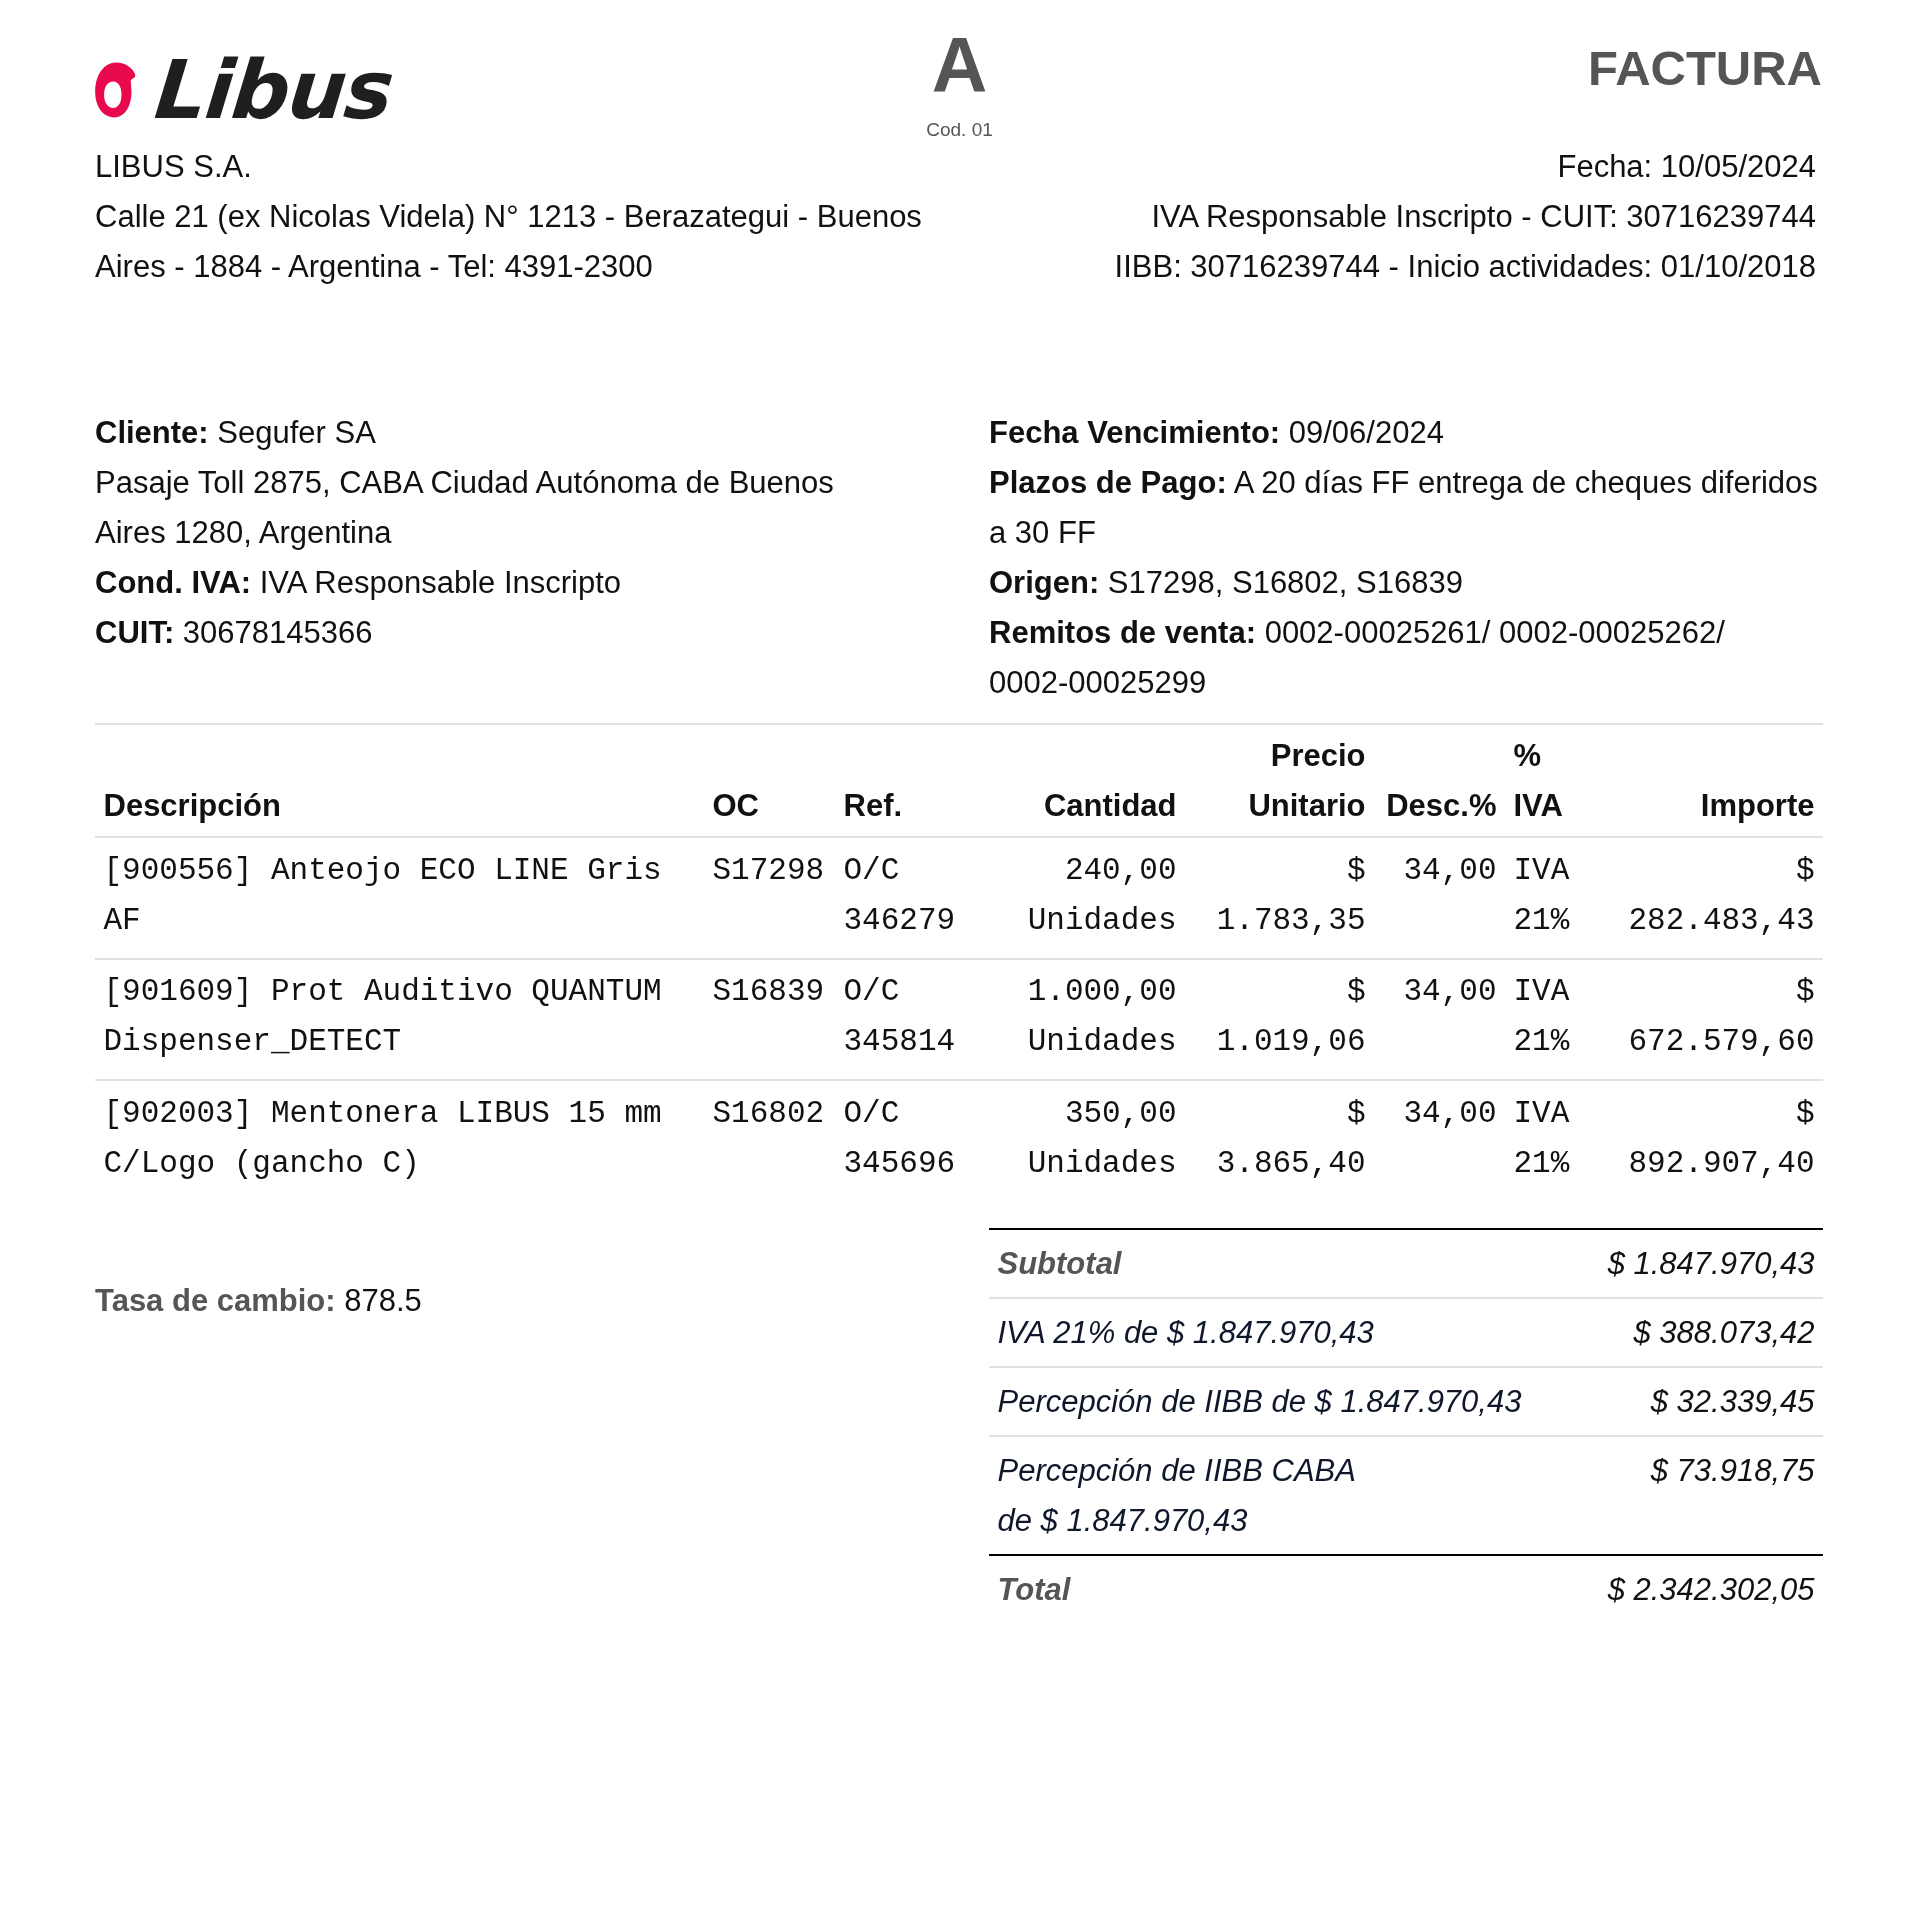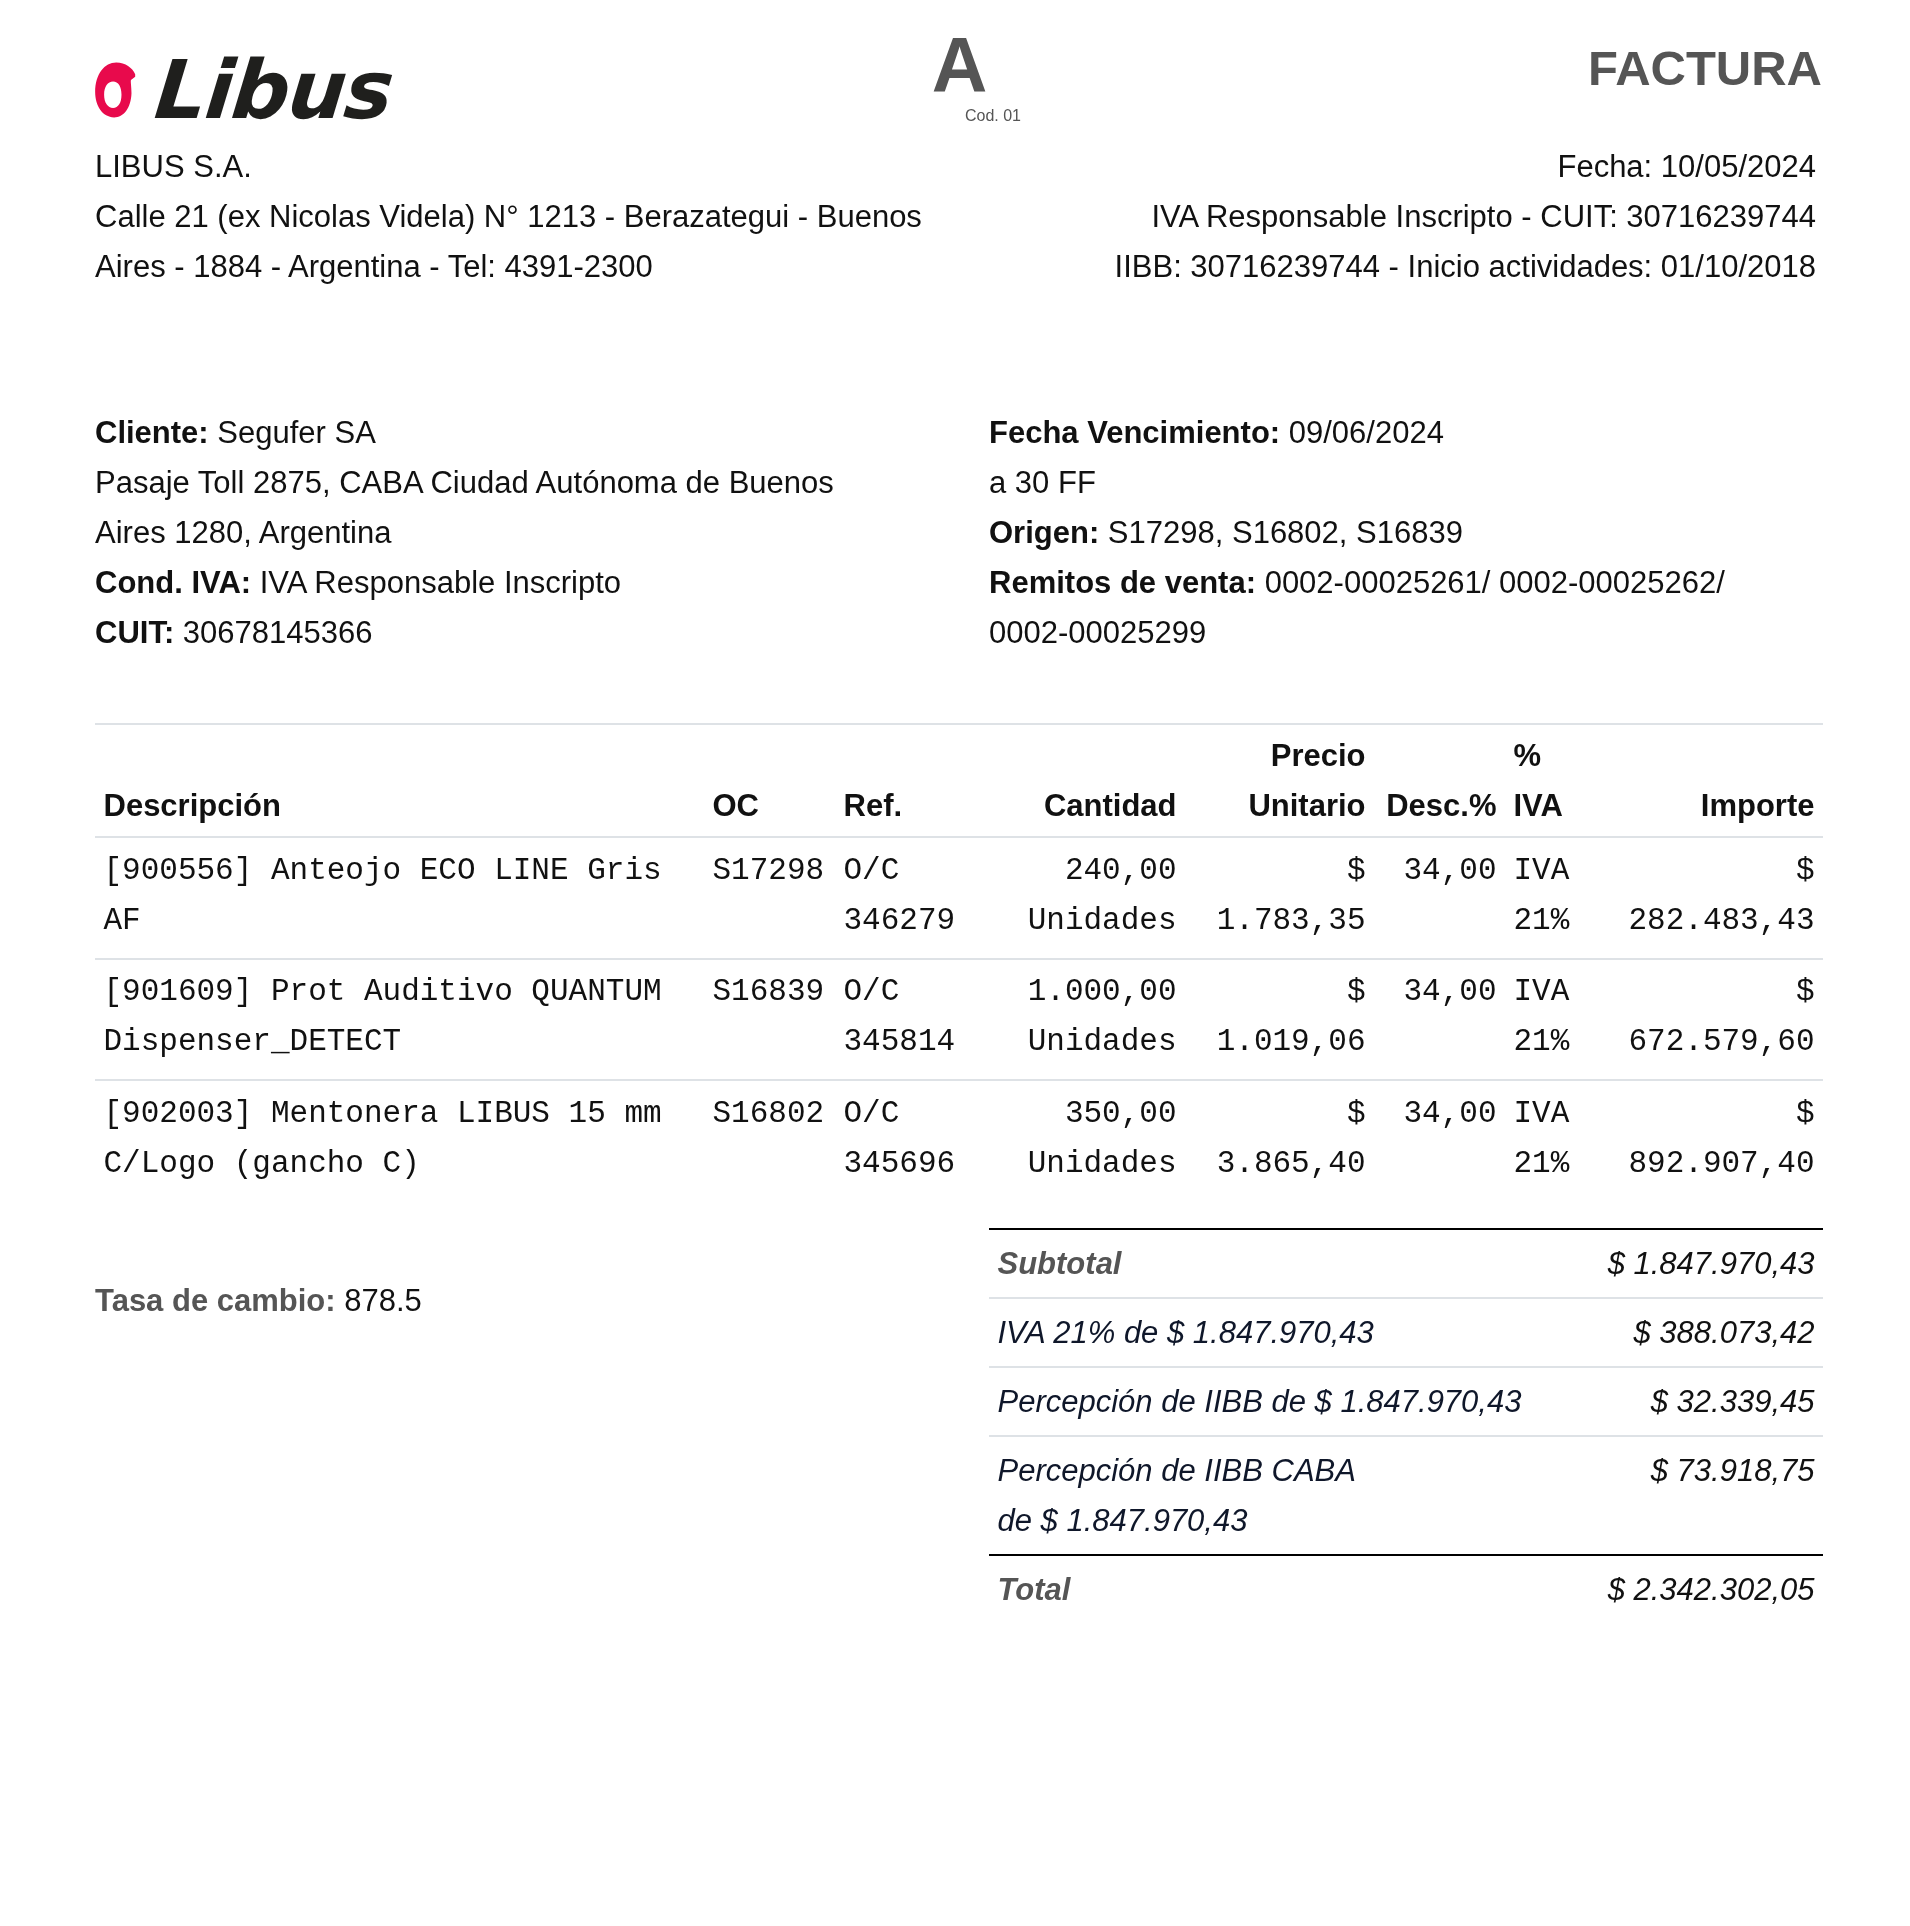--- a/index.html
+++ b/index.html
@@ -21,21 +21,21 @@
       font-family: "DejaVu Sans", sans-serif;
       font-weight: bold; font-style: italic;
       font-size: 81px; line-height: 81px;
       color: #1f1f1d; margin-left: 11.6px; letter-spacing: -1.5px;
       transform: skewX(-6deg);
     }
 
     
     #letter-box { left: 898px; top: 27px; width: 123px; text-align: center; color: #555555; }
     #letter-box .letter { font-size: 77px; line-height: 77px; font-weight: bold; display: block; }
-    #letter-box .code { font-size: 16px; line-height: 23px; display: block; margin-top: 0; text-align: right; }
+    #letter-box .code { font-size: 19px; line-height: 23px; display: block; margin-top: 14px; }
 
     
     #doc-title { right: 88px; top: 39px; font-size: 49px; line-height: 58px; font-weight: bold; color: #555555; }
 
     
     #company { left: 95px; top: 142px; width: 886px; }
     #company .muted { color: #555555; }
 
     
     #invoice-meta { right: 94px; top: 142px; width: 847px; text-align: right; }
@@ -129,20 +129,24 @@
     <b>CUIT:</b>
     <span>30678145366</span>
   </div>
 </div>
 
 <div id="terms" class="abs">
   <div>
     <b>Fecha Vencimiento:</b>
     <span>09/06/2024</span>
   </div>
+  <div>
+    <b>Plazos de Pago:</b>
+    <span>A 20 días FF entrega de cheques diferidos</span>
+  </div>
   <div>a 30 FF</div>
   <div>
     <b>Origen:</b>
     <span>S17298, S16802, S16839</span>
   </div>
   <div>
     <b>Remitos de venta:</b>
     <span>0002-00025261/ 0002-00025262/</span>
   </div>
   <div>0002-00025299</div>

